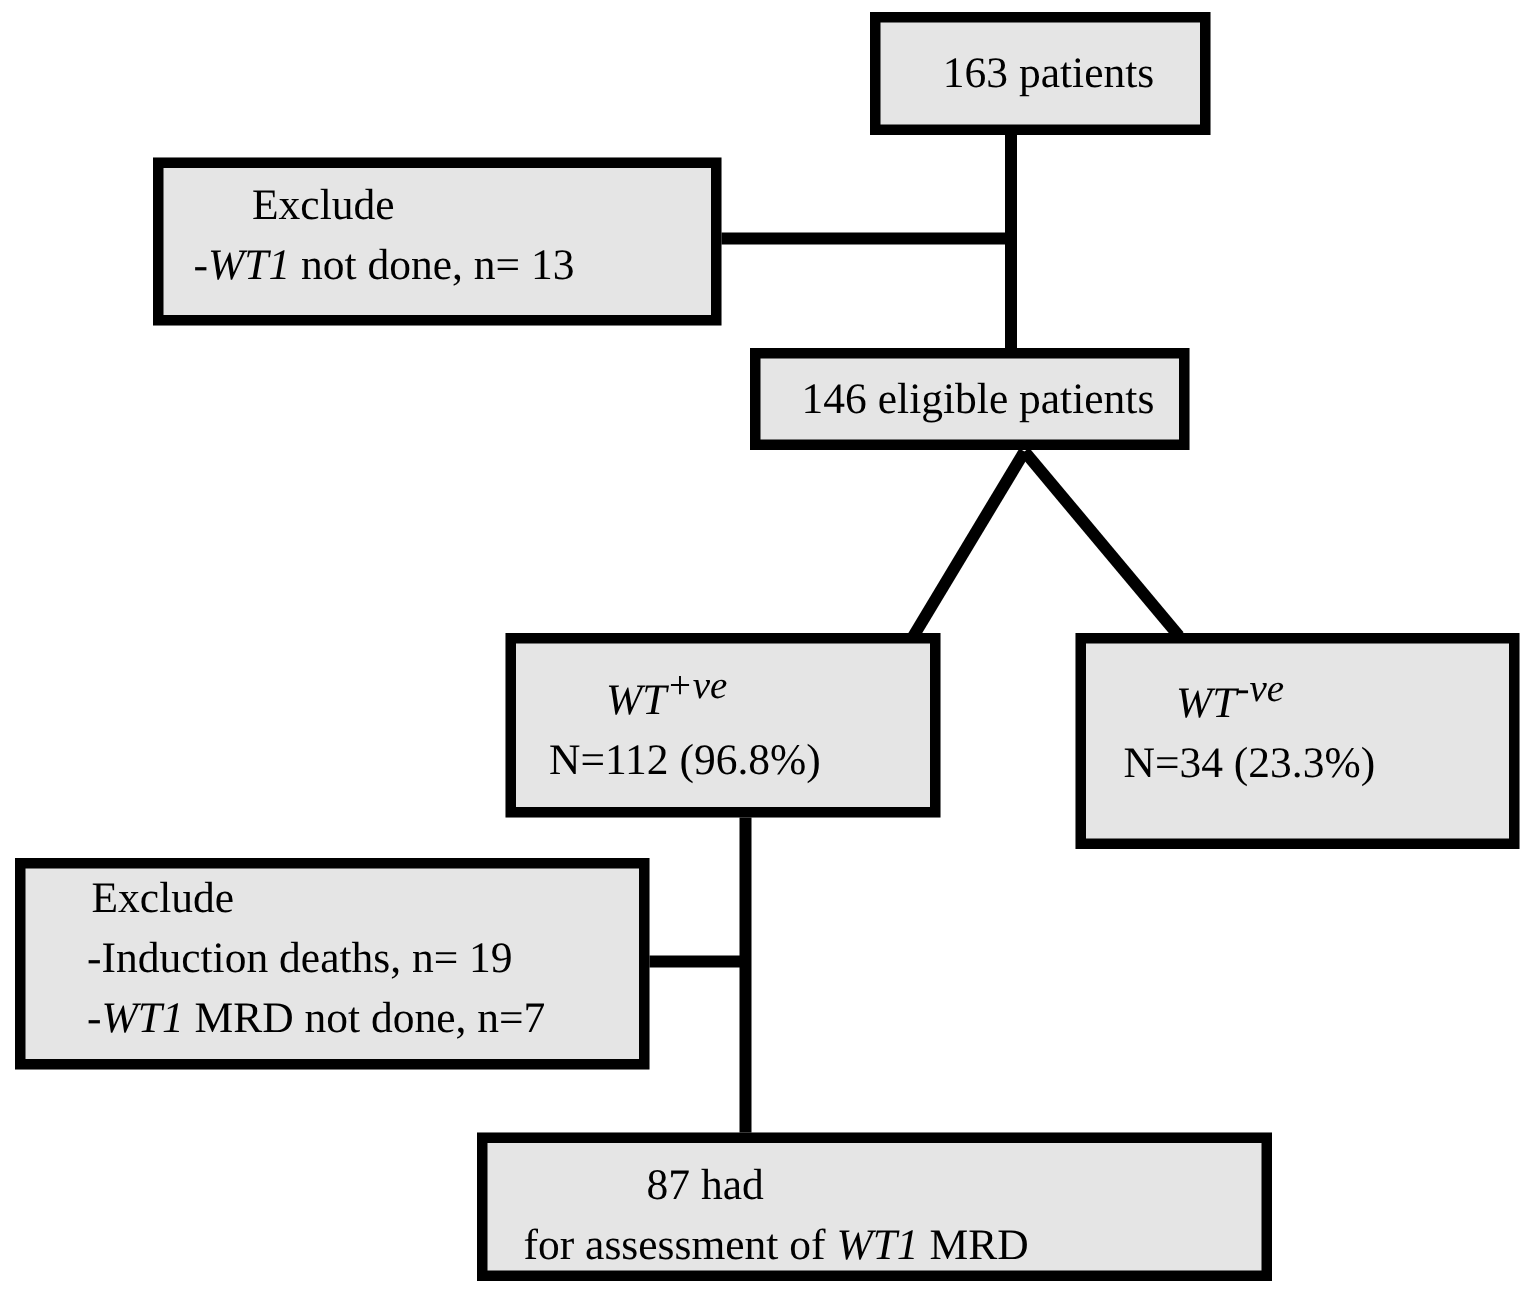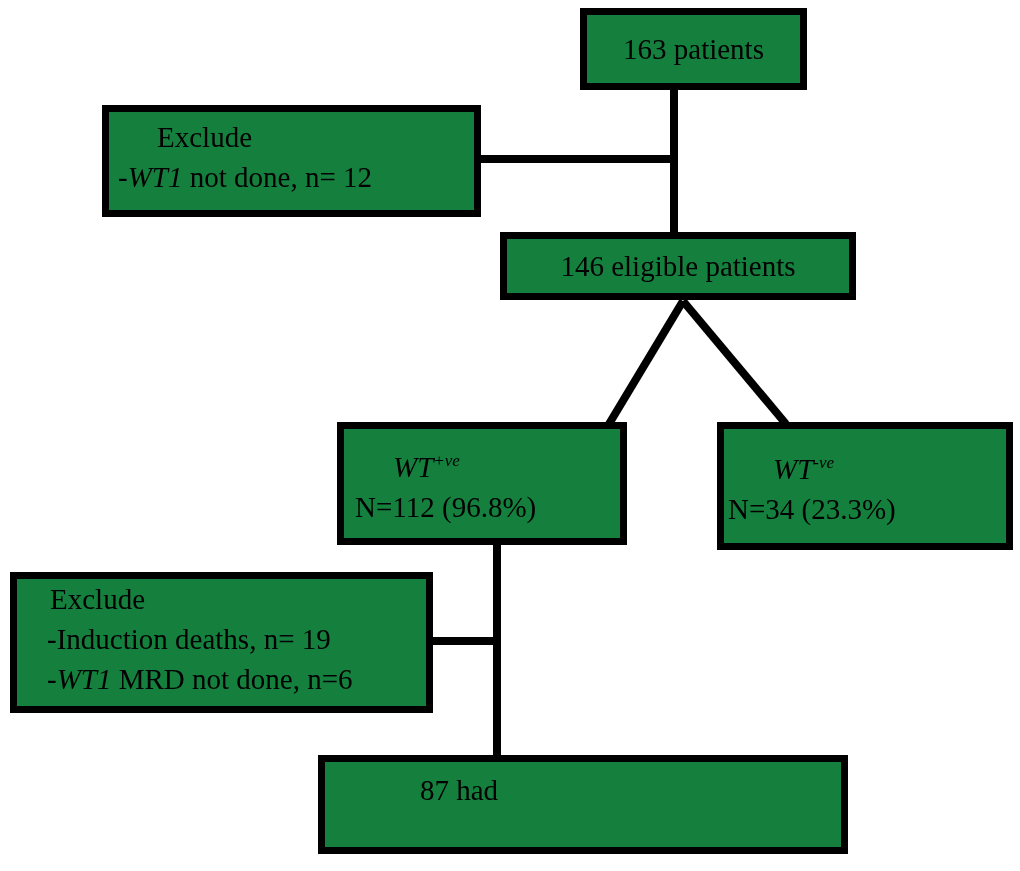--- a/index.html
+++ b/index.html
@@ -10,39 +10,40 @@
     font-family: "Liberation Serif", serif;
     color: #000000;
     overflow: hidden;
   }
   .canvas { position: absolute; left: 0; top: 0; width: 1020px; height: 871px; }
   svg.connectors { position: absolute; left: 0; top: 0; width: 1020px; height: 871px; }
   .box {
     position: absolute;
     box-sizing: border-box;
     border: 7px solid #000000;
-    background: #15803d;
+    background: #e5e5e5;
     font-size: 29px;
     line-height: 40px;
     white-space: nowrap;
+    padding-left: 11px;
   }
   .box.center { display: flex; align-items: center; justify-content: center; }
   .line { display: block; }
   .it { font-style: italic; }
   sup.supscript {
-    font-size: 17px;
+    font-size: 26px;
     line-height: 0;
     vertical-align: super;
   }
   
   #box-163      { left: 580px; top: 8px;   width: 227px; height: 82px; }
   #box-exclude1 { left: 102px; top: 105px; width: 379px; height: 112px; padding-top: 5px; }
-  #box-146      { left: 500px; top: 232px; width: 356px; height: 68px; }
+  #box-146      { left: 500px; top: 232px; width: 293px; height: 68px; }
   #box-wtpos    { left: 337px; top: 422px; width: 290px; height: 123px; padding-top: 18px; }
-  #box-wtneg    { left: 717px; top: 422px; width: 296px; height: 128px; padding-top: 20px; }
+  #box-wtneg    { left: 717px; top: 422px; width: 296px; height: 144px; padding-top: 20px; }
   #box-exclude2 { left: 10px;  top: 572px; width: 423px; height: 141px; padding-top: 0px; }
   #box-87       { left: 318px; top: 755px; width: 530px; height: 99px; padding-top: 8px; }
 </style>
 </head>
 <body>
 
 <div class="canvas">
 
   <svg class="connectors" viewBox="0 0 1020 871" xmlns="http://www.w3.org/2000/svg">
     <line x1="674" y1="88" x2="674" y2="234" stroke="#000000" stroke-width="8"></line>
@@ -52,40 +53,41 @@
     <line x1="497" y1="543" x2="497" y2="757" stroke="#000000" stroke-width="8"></line>
     <line x1="431" y1="641" x2="500" y2="641" stroke="#000000" stroke-width="8"></line>
   </svg>
 
   <div class="box center" id="box-163">
     <div class="line"><span>163 patients</span></div>
   </div>
 
   <div class="box" id="box-exclude1">
     <div class="line" style="margin-left:48px"><span>Exclude</span></div>
-    <div class="line" style="margin-left:9px"><span>-</span><span class="it">WT1</span><span> not done, n= 12</span></div>
+    <div class="line" style="margin-left:9px"><span>-</span><span class="it">WT1</span><span> not done, n= 13</span></div>
   </div>
 
   <div class="box center" id="box-146">
     <div class="line"><span>146 eligible patients</span></div>
   </div>
 
   <div class="box" id="box-wtpos">
     <div class="line" style="margin-left:49px"><span class="it">WT</span><sup class="supscript it">+ve</sup></div>
     <div class="line" style="margin-left:11px"><span>N=112 (96.8%)</span></div>
   </div>
 
   <div class="box" id="box-wtneg">
     <div class="line" style="margin-left:49px"><span class="it">WT</span><sup class="supscript it">-ve</sup></div>
-    <div class="line" style="margin-left:4px"><span>N=34 (23.3%)</span></div>
+    <div class="line" style="margin-left:14px"><span>N=34 (23.3%)</span></div>
   </div>
 
   <div class="box" id="box-exclude2">
     <div class="line" style="margin-left:33px"><span>Exclude</span></div>
     <div class="line" style="margin-left:30px"><span>-Induction deaths, n= 19</span></div>
-    <div class="line" style="margin-left:30px"><span>-</span><span class="it">WT1</span><span> MRD not done, n=6</span></div>
+    <div class="line" style="margin-left:30px"><span>-</span><span class="it">WT1</span><span> MRD not done, n=7</span></div>
   </div>
 
   <div class="box" id="box-87">
     <div class="line" style="margin-left:95px"><span>87 had</span></div>
+    <div class="line" style="margin-left:13px"><span>for assessment of </span><span class="it">WT1</span><span> MRD</span></div>
   </div>
 
 </div>
 
 </body></html>

